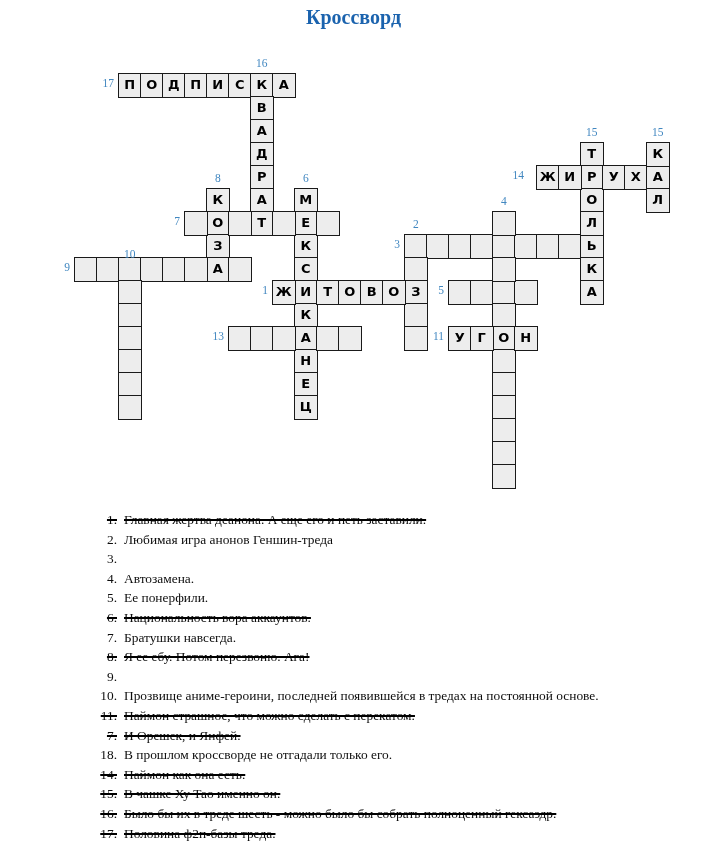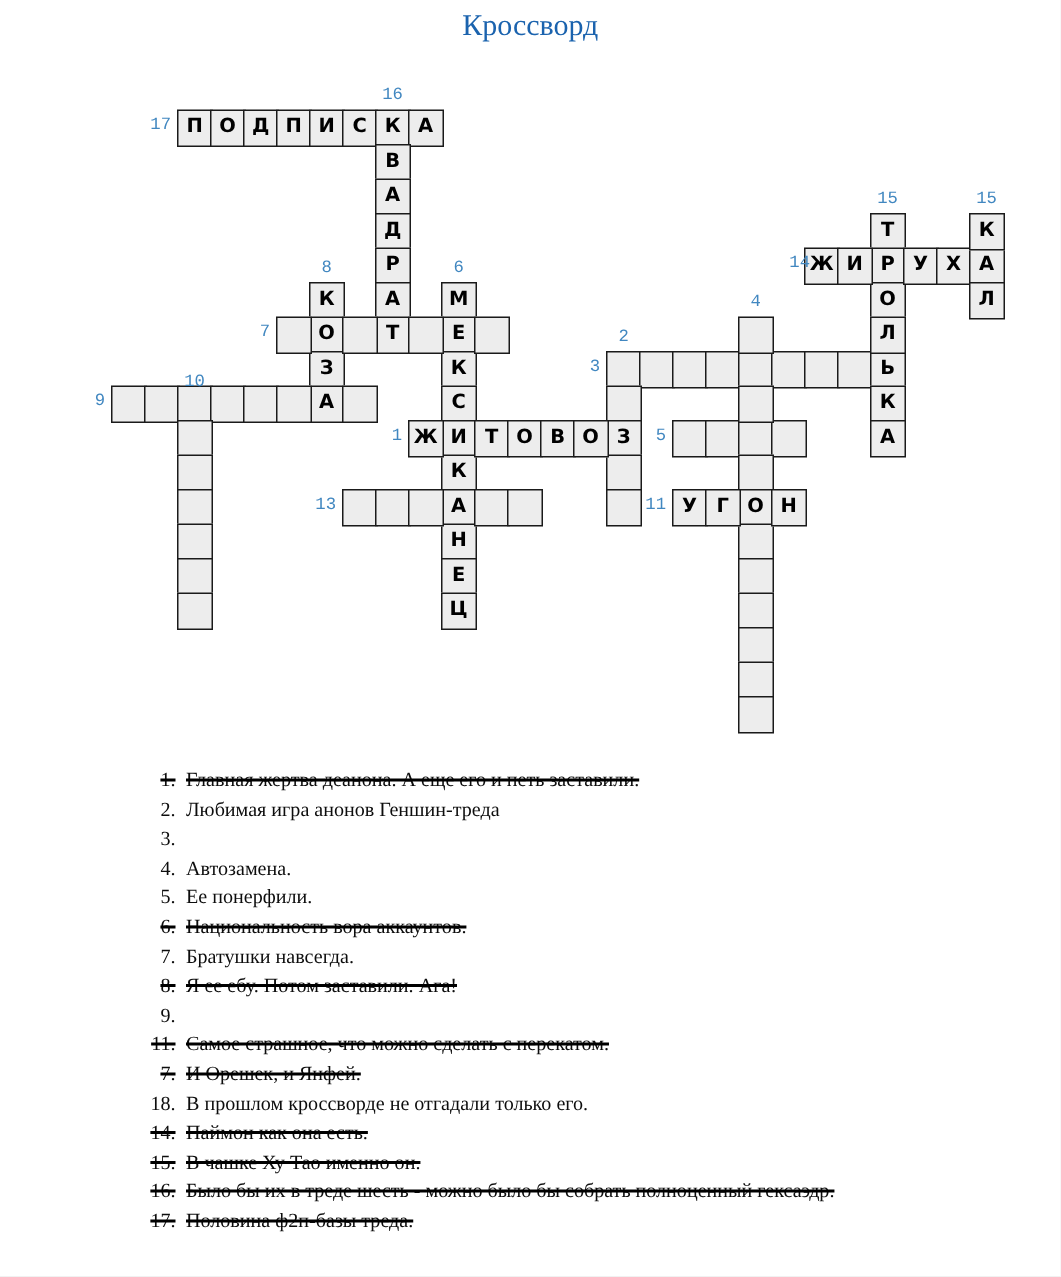--- a/index.html
+++ b/index.html
@@ -1,26 +1,26 @@
 <!DOCTYPE html>
 <html><head>
 <meta charset="utf-8">
 <style>
   html,body{margin:0;padding:0;background:#ffffff;}
   .page{position:relative;width:707px;height:851px;background:#ffffff;overflow:hidden;
         border-right:1px solid #e3e3e3;border-bottom:1px solid #e3e3e3;
         font-family:"Liberation Serif", serif;}
   .title{position:absolute;top:6px;left:0;width:707px;text-align:center;
-         font-family:"Liberation Serif", serif;font-size:20px;font-weight:normal;}
+         font-family:"Liberation Serif", serif;font-size:20px;font-weight:bold;}
   .grid{position:absolute;left:0;top:0;width:707px;height:520px;}
   .cell{position:absolute;box-sizing:border-box;width:23.5px;height:24.5px;
         border:1.5px solid #1a1a1a;background:#ededed;
         font-family:"DejaVu Sans", sans-serif;font-weight:bold;font-size:13px;
         line-height:22px;text-align:center;color:#000;}
-  .glabel{position:absolute;font-family:Liberation Mono, monospace;font-size:11.5px;}
+  .glabel{position:absolute;font-family:Liberation Serif, serif;font-size:11.5px;}
   .glabel.across{text-align:right;}
   .glabel.down{text-align:center;}
   .clues{position:absolute;left:80px;top:510px;width:620px;}
   .clue{display:flex;height:19.6px;line-height:19.6px;font-size:13.4px;color:#0d0d0d;
         white-space:nowrap;}
   .clue .num{width:37px;text-align:right;flex-shrink:0;}
   .clue .txt{margin-left:7px;}
   .clue.struck{text-decoration:line-through;text-decoration-thickness:1.8px;text-decoration-color:#000;}
 </style>
 </head>
@@ -135,21 +135,21 @@
       <div class="glabel across" style="color: rgb(65, 135, 192); left: 360px; top: 238px; width: 40px;">3</div>
       <div class="glabel down" style="color: rgb(65, 135, 192); left: 404px; top: 218px; width: 23.5px;">2</div>
       <div class="glabel across" style="color: rgb(65, 135, 192); left: 30px; top: 261px; width: 40px;">9</div>
       <div class="glabel down" style="color: rgb(65, 135, 192); left: 118px; top: 248px; width: 23.5px;">10</div>
       <div class="glabel across" style="color: rgb(65, 135, 192); left: 228px; top: 284px; width: 40px;">1</div>
       <div class="glabel across" style="color: rgb(65, 135, 192); left: 404px; top: 284px; width: 40px;">5</div>
       <div class="glabel down" style="color: rgb(65, 135, 192); left: 492px; top: 195px; width: 23.5px;">4</div>
       <div class="glabel across" style="color: rgb(65, 135, 192); left: 184px; top: 330px; width: 40px;">13</div>
       <div class="glabel across" style="color: rgb(65, 135, 192); left: 404px; top: 330px; width: 40px;">11</div>
       <div class="glabel down" style="color: rgb(65, 135, 192); left: 580px; top: 126px; width: 23.5px;">15</div>
-      <div class="glabel across" style="color: rgb(65, 135, 192); left: 500px; top: 169px; width: 40px;">14</div>
+      <div class="glabel across" style="color: rgb(65, 135, 192); left: 484px; top: 169px; width: 40px;">14</div>
       <div class="glabel down" style="color: rgb(65, 135, 192); left: 646px; top: 126px; width: 23.5px;">15</div>
     </div>
   <div class="clues">
       <div class="clue struck">
         <span class="num">1.</span>
         <span class="txt">Главная жертва деанона. А еще его и петь заставили.</span>
       </div>
       <div class="clue">
         <span class="num">2.</span>
         <span class="txt">Любимая игра анонов Геншин-треда</span>
@@ -168,28 +168,32 @@
       <div class="clue struck">
         <span class="num">6.</span>
         <span class="txt">Национальность вора аккаунтов.</span>
       </div>
       <div class="clue">
         <span class="num">7.</span>
         <span class="txt">Братушки навсегда.</span>
       </div>
       <div class="clue struck">
         <span class="num">8.</span>
-        <span class="txt">Я ее ебу. Потом заставили. Ага!</span>
+        <span class="txt">Я ее ебу. Потом перезвоню. Ага!</span>
       </div>
       <div class="clue">
         <span class="num">9.</span>
       </div>
+      <div class="clue">
+        <span class="num">10.</span>
+        <span class="txt">Прозвище аниме-героини, последней появившейся в тредах на постоянной основе.</span>
+      </div>
       <div class="clue struck">
         <span class="num">11.</span>
-        <span class="txt">Самое страшное, что можно сделать с перекатом.</span>
+        <span class="txt">Паймон страшное, что можно сделать с перекатом.</span>
       </div>
       <div class="clue struck">
         <span class="num">7.</span>
         <span class="txt">И Орешек, и Янфей.</span>
       </div>
       <div class="clue">
         <span class="num">18.</span>
         <span class="txt">В прошлом кроссворде не отгадали только его.</span>
       </div>
       <div class="clue struck">

